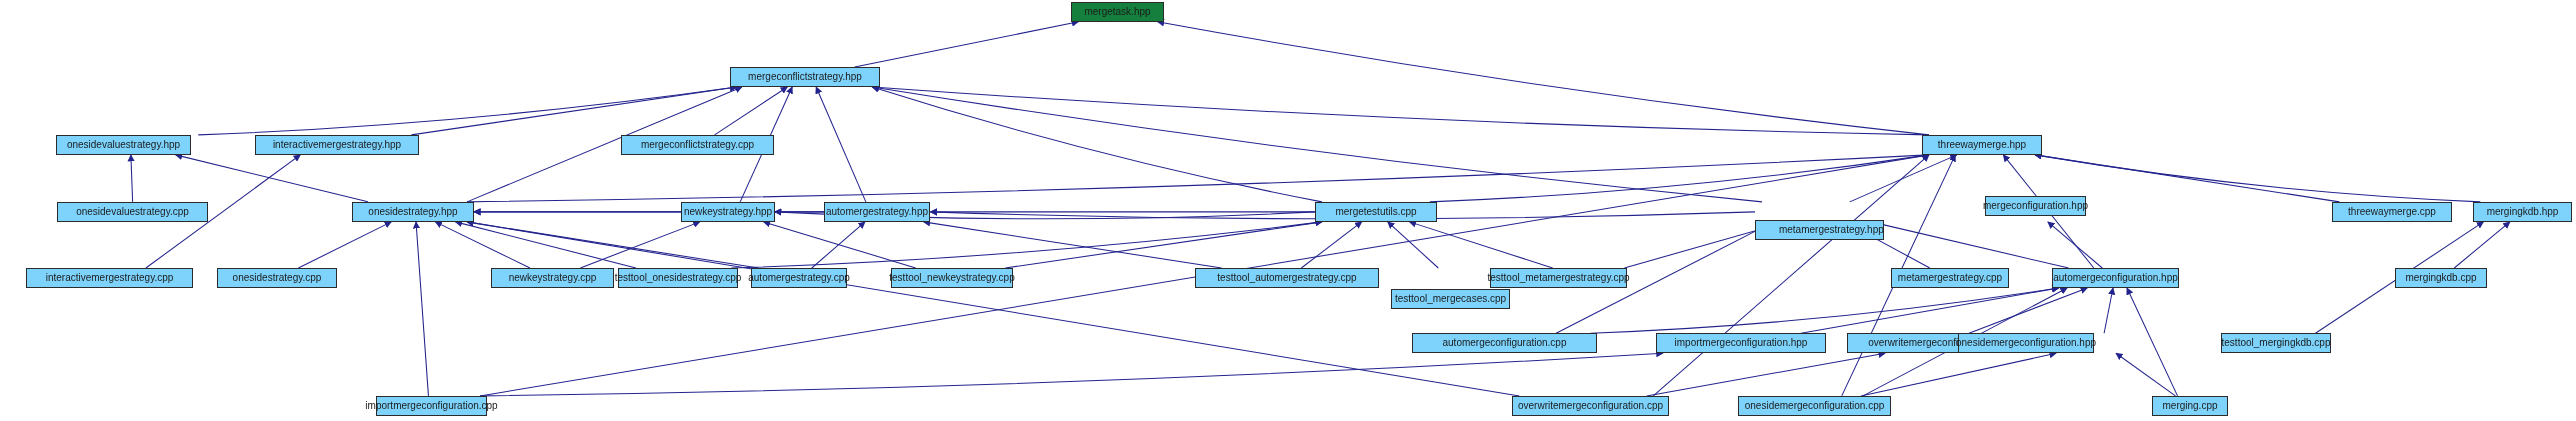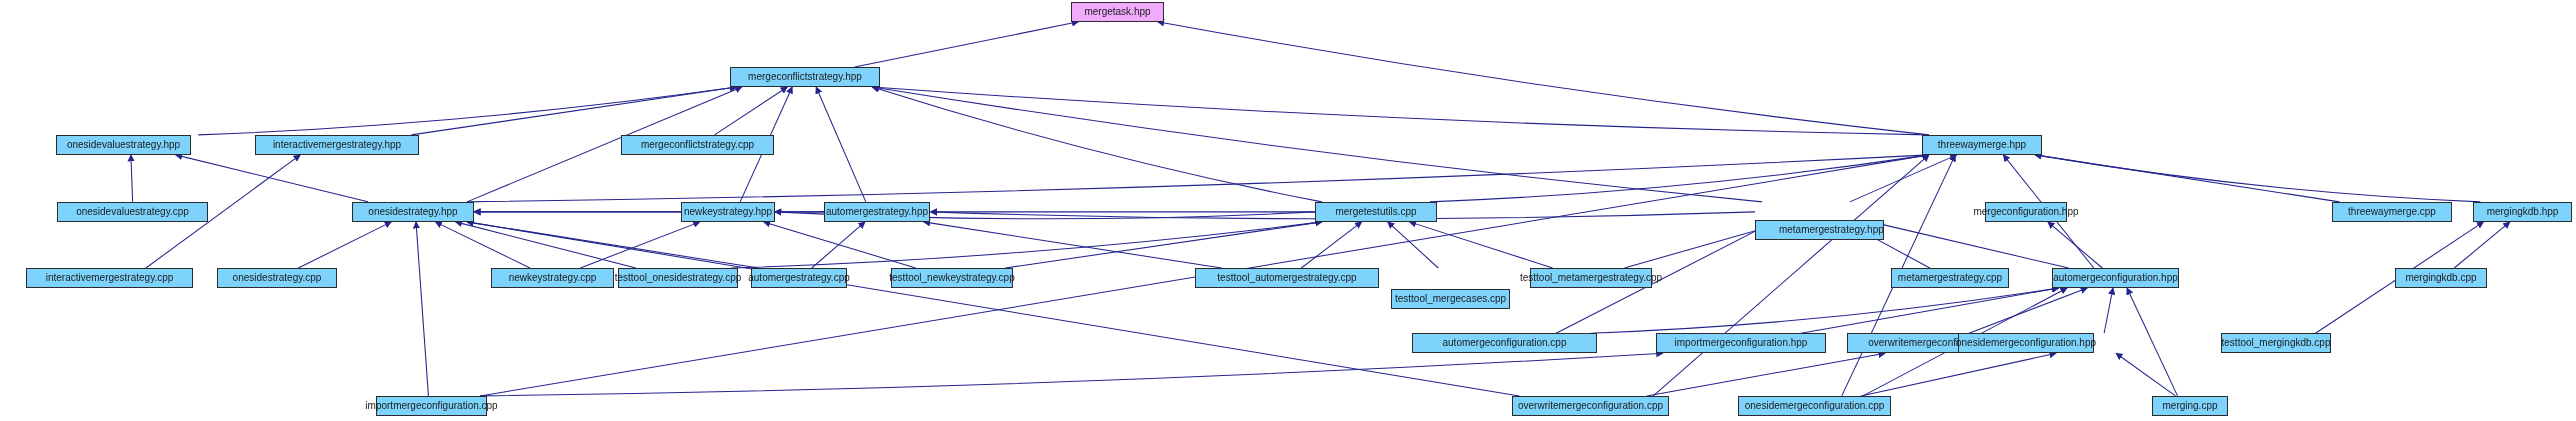--- a/index.html
+++ b/index.html
@@ -34,21 +34,21 @@
     line-height: 1;
     display: flex;
     align-items: center;
     justify-content: center;
     white-space: nowrap;
     padding: 0 4.3px;
     height: 20px;
     z-index: 5;
   }
   .node.root {
-    background: #f0abfc;
+    background: #15803d;
     border-color: #2b2b2b;
   }
 </style>
 </head>
 <body>
 
 <div id="graph">
   <svg id="edge-layer" viewBox="0 0 2962 485" preserveAspectRatio="none">
     <defs>
       <marker id="arrow" viewBox="0 0 10 10" refX="9" refY="5" markerWidth="7" markerHeight="7" orient="auto-start-reverse">
@@ -125,32 +125,32 @@
       <div class="node" style="left: 56px; top: 135px; width: 135px;">onesidevaluestrategy.hpp</div>
       <div class="node" style="left: 255px; top: 135px; width: 164px;">interactivemergestrategy.hpp</div>
       <div class="node" style="left: 621px; top: 135px; width: 153px;">mergeconflictstrategy.cpp</div>
       <div class="node" style="left: 1922px; top: 135px; width: 120px;">threewaymerge.hpp</div>
       <div class="node" style="left: 57px; top: 202px; width: 151px;">onesidevaluestrategy.cpp</div>
       <div class="node" style="left: 352px; top: 202px; width: 122px;">onesidestrategy.hpp</div>
       <div class="node" style="left: 681px; top: 202px; width: 94px;">newkeystrategy.hpp</div>
       <div class="node" style="left: 824px; top: 202px; width: 106px;">automergestrategy.hpp</div>
       <div class="node" style="left: 1315px; top: 202px; width: 122px;">mergetestutils.cpp</div>
       <div class="node" style="left: 1755px; top: 220px; width: 129px; padding-left: 28px;">metamergestrategy.hpp</div>
-      <div class="node" style="left: 1985px; top: 202px; width: 82px; text-align: center;">mergeconfiguration.hpp</div>
+      <div class="node" style="left: 1985px; top: 196px; width: 101px; text-align: center;">mergeconfiguration.hpp</div>
       <div class="node" style="left: 2332px; top: 202px; width: 120px;">threewaymerge.cpp</div>
       <div class="node" style="left: 2473px; top: 202px; width: 99px;">mergingkdb.hpp</div>
       <div class="node" style="left: 26px; top: 268px; width: 167px;">interactivemergestrategy.cpp</div>
       <div class="node" style="left: 217px; top: 268px; width: 120px;">onesidestrategy.cpp</div>
       <div class="node" style="left: 491px; top: 268px; width: 123px;">newkeystrategy.cpp</div>
       <div class="node" style="left: 618px; top: 268px; width: 120px;">testtool_onesidestrategy.cpp</div>
       <div class="node" style="left: 751px; top: 268px; width: 96px;">automergestrategy.cpp</div>
       <div class="node" style="left: 891px; top: 268px; width: 122px;">testtool_newkeystrategy.cpp</div>
       <div class="node" style="left: 1195px; top: 268px; width: 184px;">testtool_automergestrategy.cpp</div>
       <div class="node" style="left: 1391px; top: 268px; width: 119px; margin-top: 21px;">testtool_mergecases.cpp</div>
-      <div class="node" style="left: 1530px; top: 268px; width: 122px;">testtool_metamergestrategy.cpp</div>
+      <div class="node" style="left: 1490px; top: 268px; width: 137px;">testtool_metamergestrategy.cpp</div>
       <div class="node" style="left: 1891px; top: 268px; width: 118px;">metamergestrategy.cpp</div>
       <div class="node" style="left: 2052px; top: 268px; width: 127px;">automergeconfiguration.hpp</div>
       <div class="node" style="left: 2395px; top: 268px; width: 92px;">mergingkdb.cpp</div>
       <div class="node" style="left: 1412px; top: 333px; width: 185px;">automergeconfiguration.cpp</div>
       <div class="node" style="left: 1656px; top: 333px; width: 170px;">importmergeconfiguration.hpp</div>
       <div class="node" style="left: 1847px; top: 333px; width: 188px;">overwritemergeconfiguration.hpp</div>
       <div class="node" style="left: 1958px; top: 333px; width: 136px;">onesidemergeconfiguration.hpp</div>
       <div class="node" style="left: 2221px; top: 333px; width: 110px;">testtool_mergingkdb.cpp</div>
       <div class="node" style="left: 376px; top: 396px; width: 111px;">importmergeconfiguration.cpp</div>
       <div class="node" style="left: 1512px; top: 396px; width: 157px;">overwritemergeconfiguration.cpp</div>

